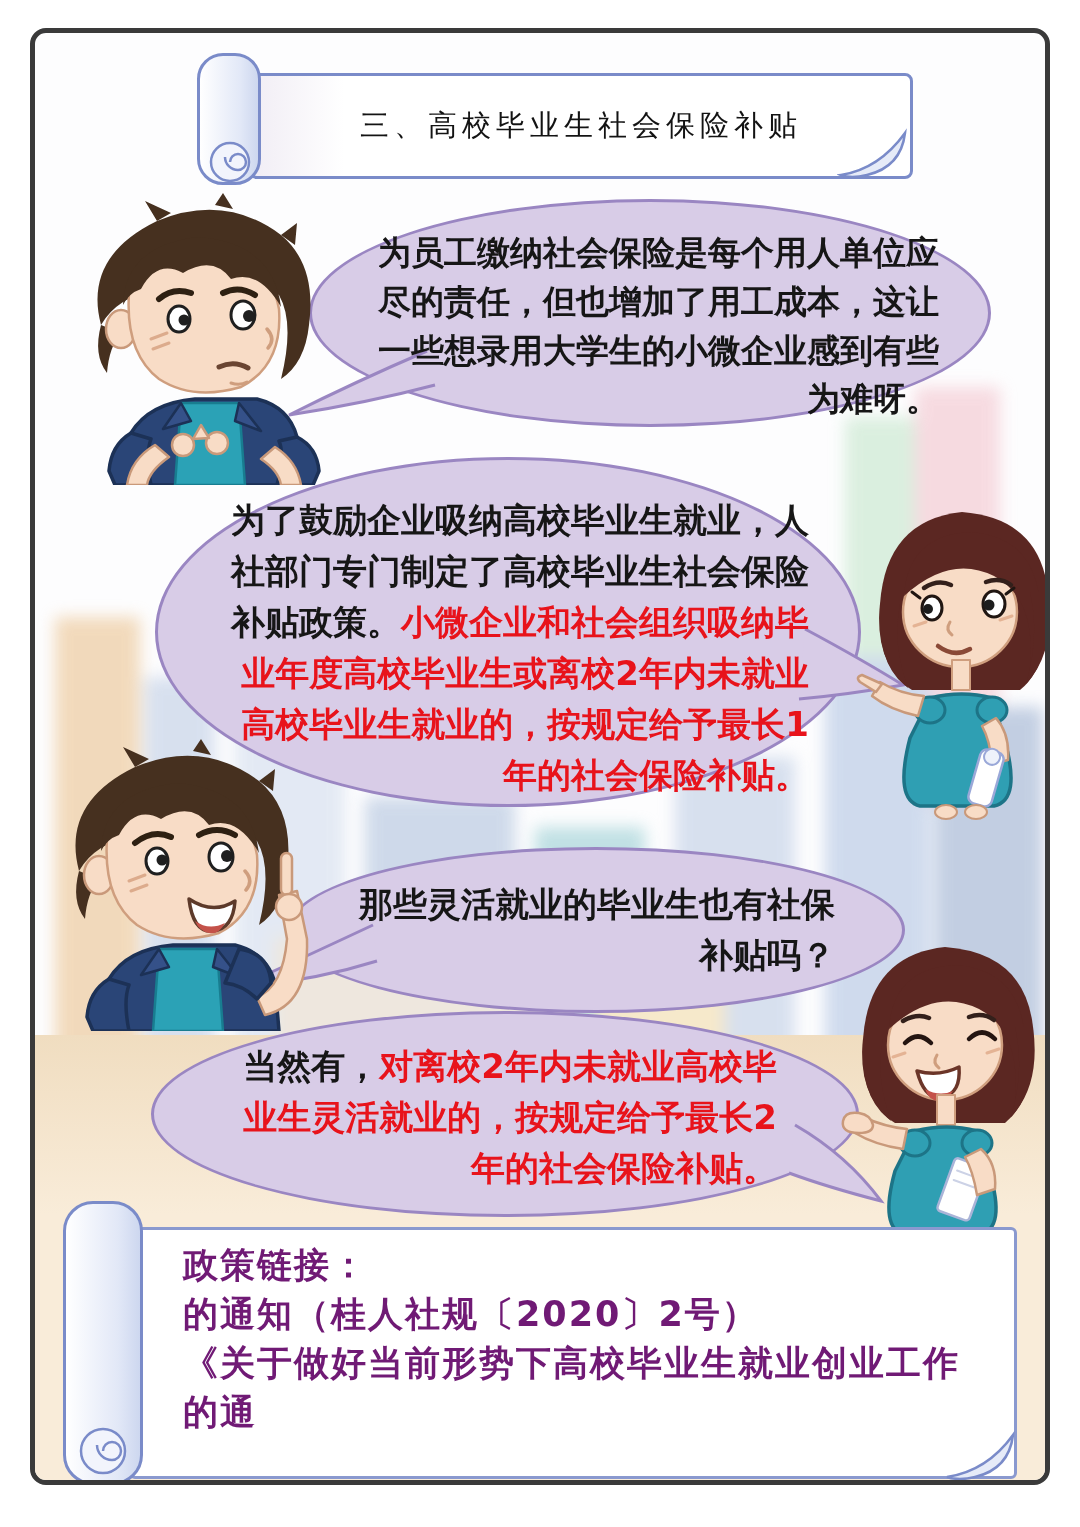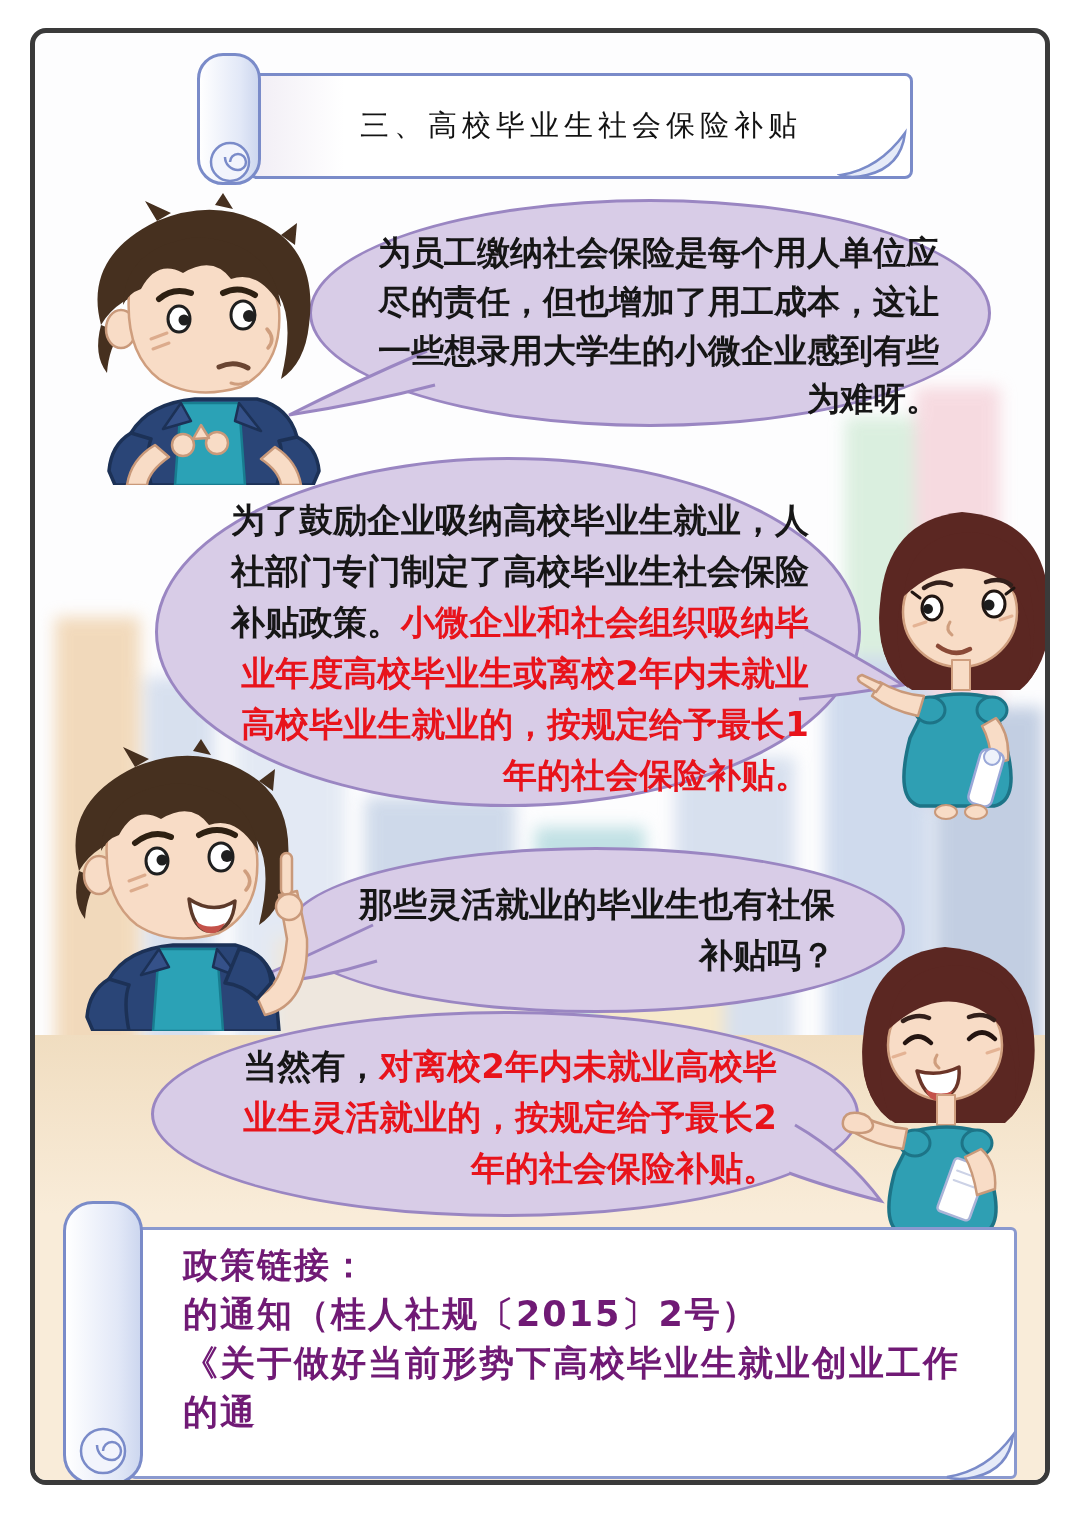--- a/index.html
+++ b/index.html
@@ -234,20 +234,20 @@
         <div class="policy-roll"></div>
         <svg class="curl" style="left:12px;top:222px;" width="56" height="56" viewBox="0 0 56 56">
           <circle cx="28" cy="28" r="22" fill="#f2f4fc" stroke="#7a8bc9" stroke-width="2.5"></circle>
           <path d="M28,28 a9,9 0 1 1 9,9 a15,15 0 0 1 -15,-15" fill="none" stroke="#7a8bc9" stroke-width="2.5"></path>
         </svg>
         <svg class="curl" style="left:880px;top:230px;" width="76" height="50" viewBox="0 0 76 50">
           <path d="M4,46 Q44,40 70,4 Q66,38 32,46 Q16,50 4,46 Z" fill="#e6ebf8" stroke="#7a8bc9" stroke-width="2.5"></path>
         </svg>
         <div class="policy-text">
             <div class="policy-line">政策链接：</div>
-            <div class="policy-line">的通知（桂人社规〔2015〕2号）</div>
+            <div class="policy-line">的通知（桂人社规〔2020〕2号）</div>
             <div class="policy-line">《关于做好当前形势下高校毕业生就业创业工作的通</div>
           </div>
       </div>
 
     </div>
   </div>
 </div>
 
 </body></html>

